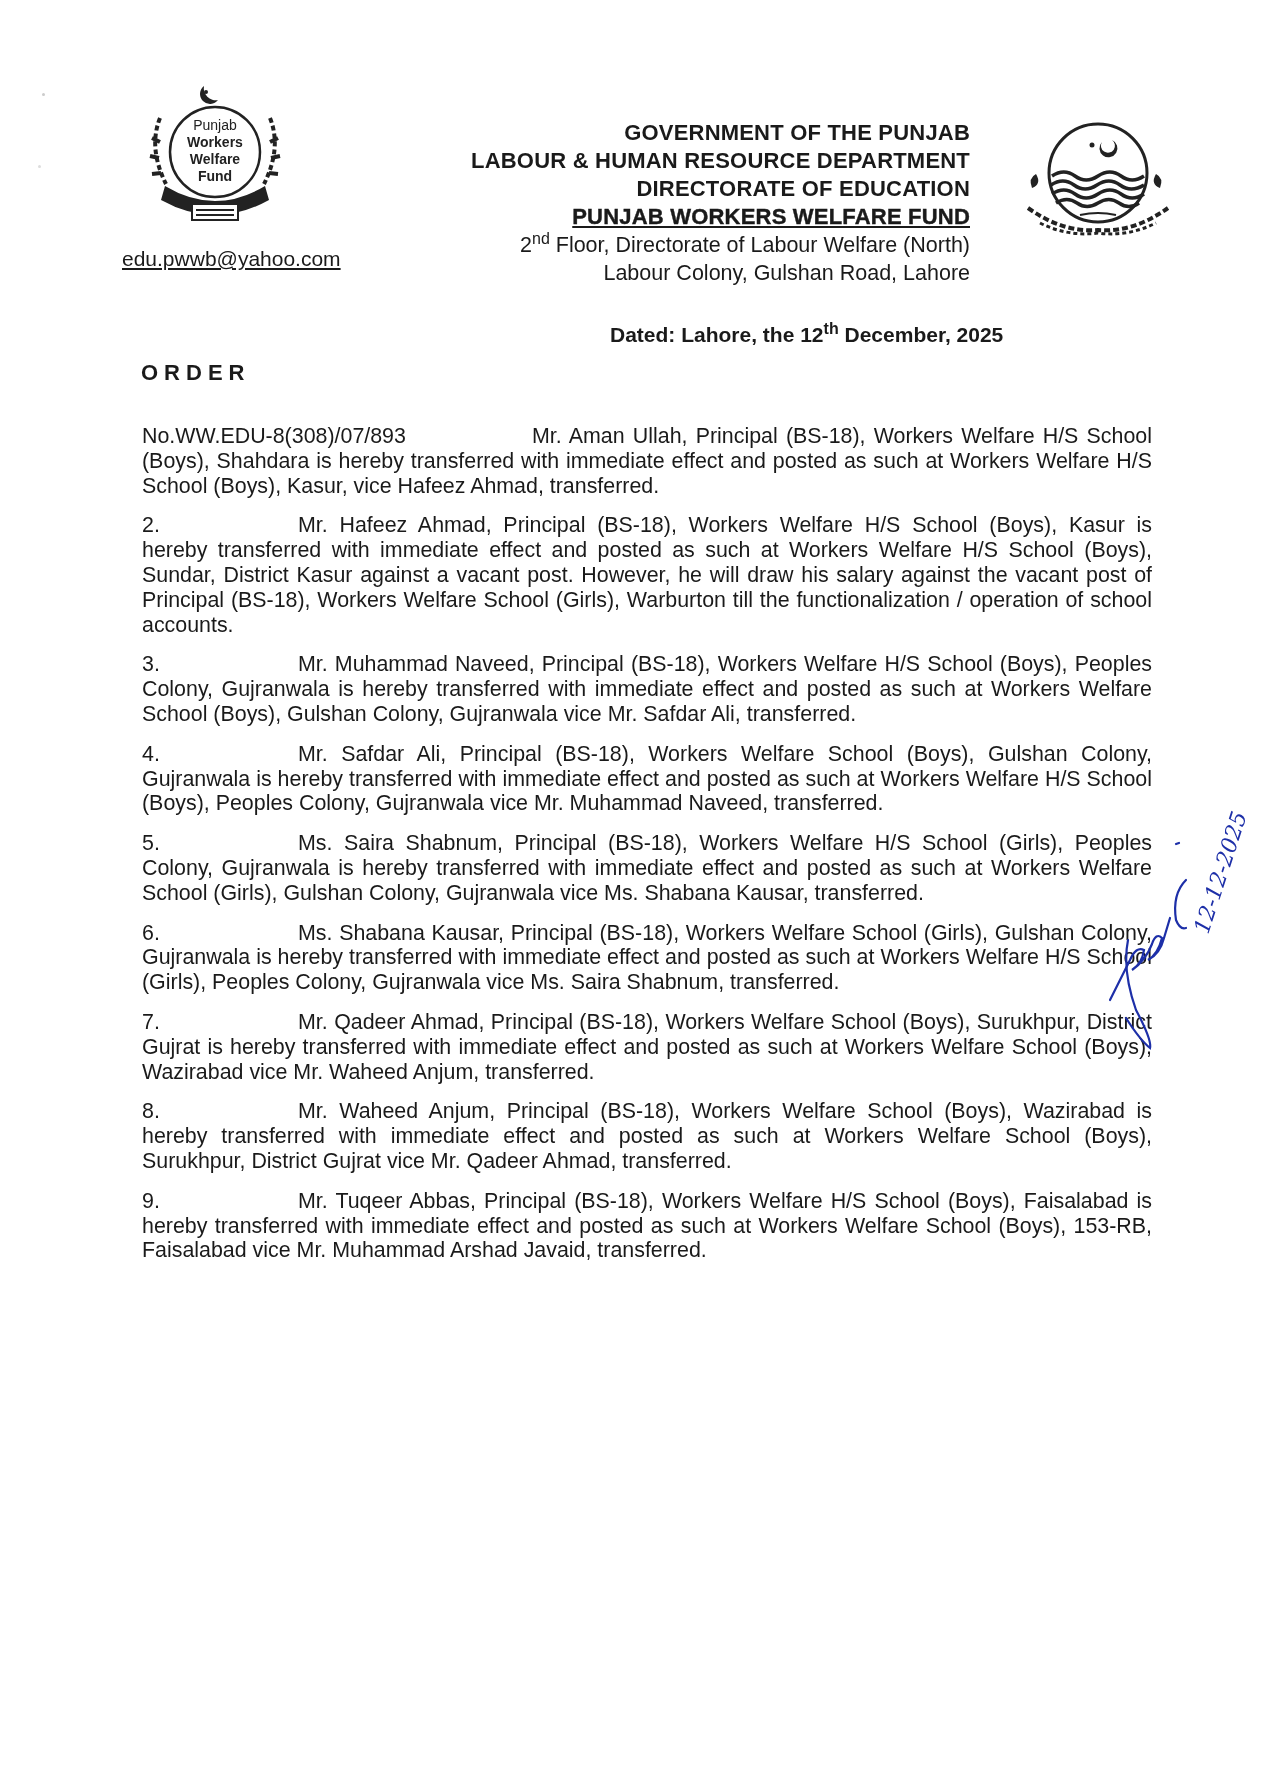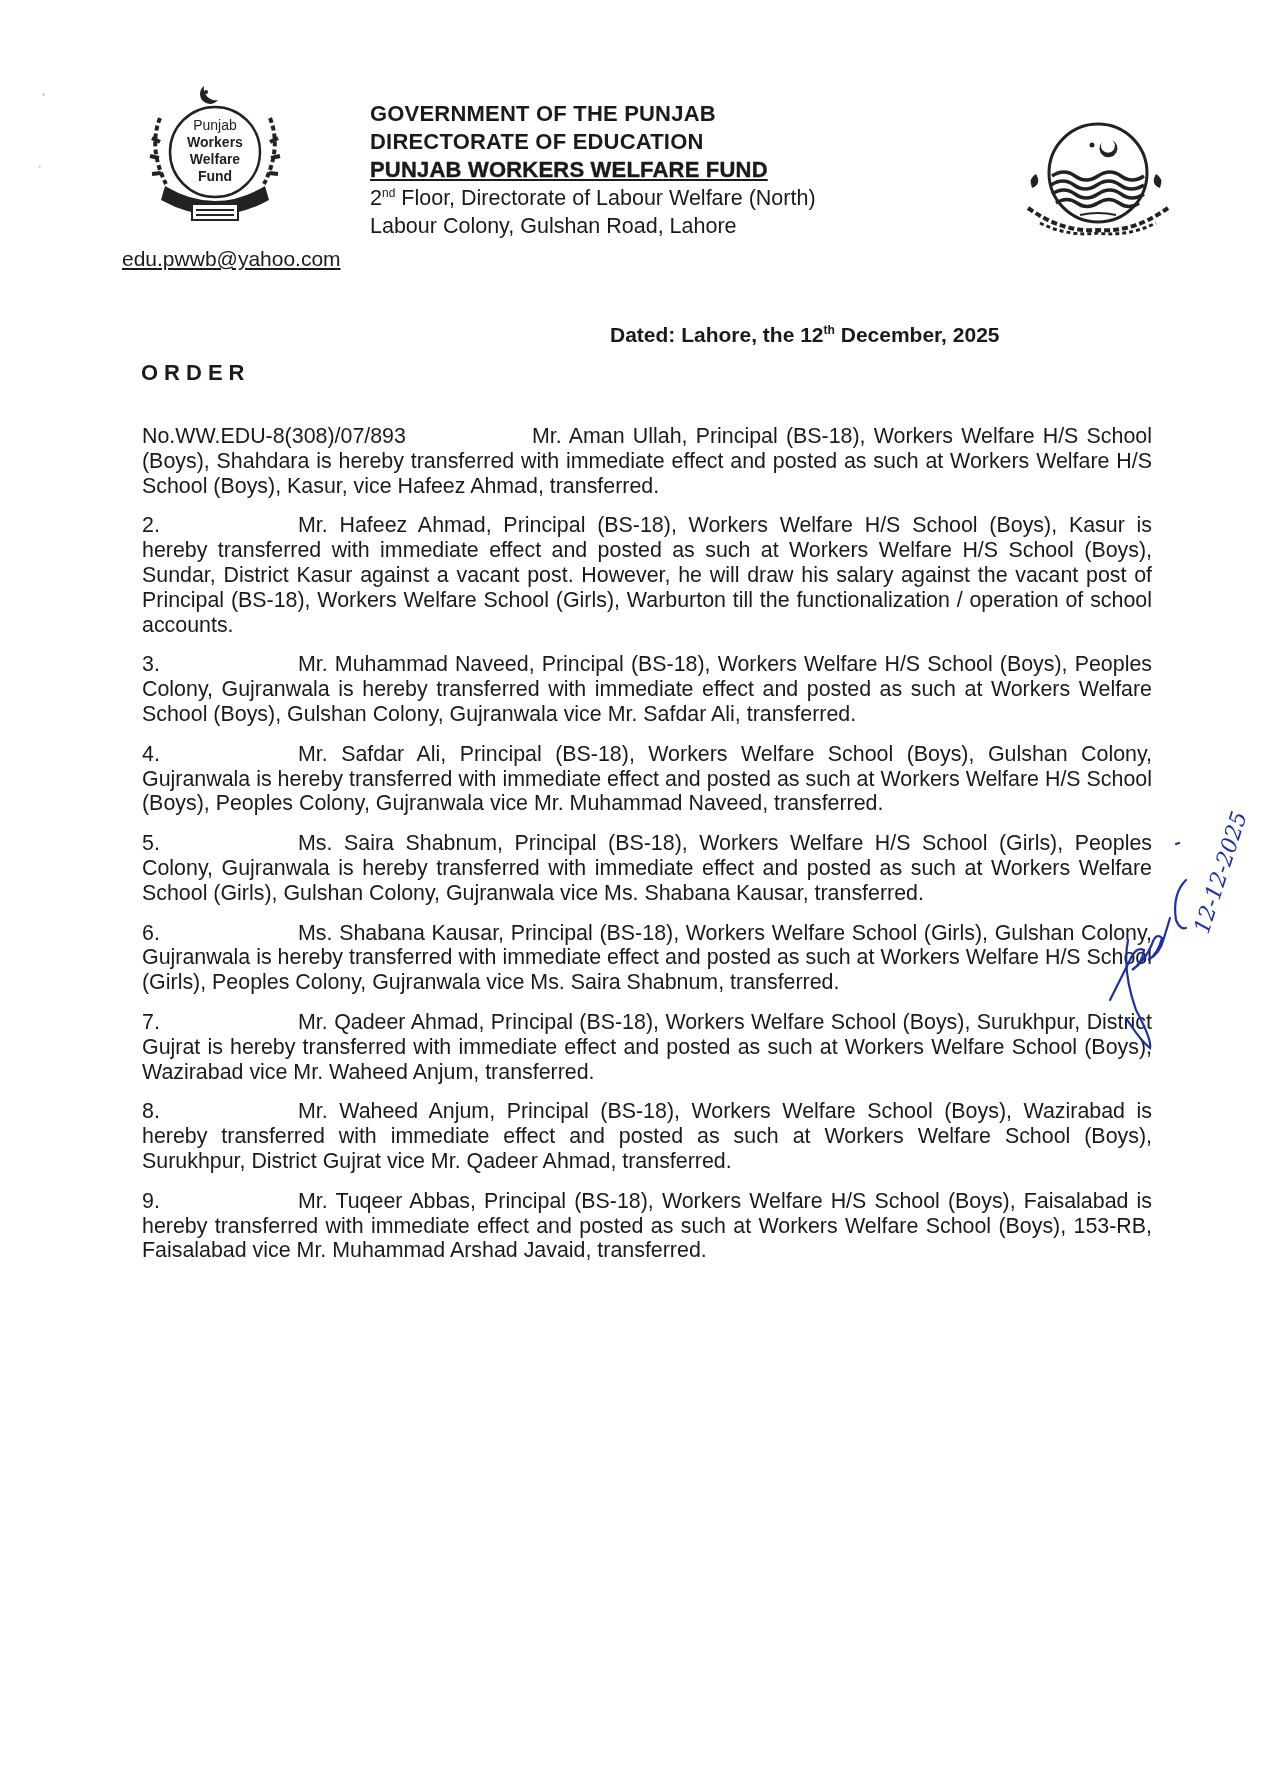--- a/index.html
+++ b/index.html
@@ -1,24 +1,24 @@
 <!DOCTYPE html>
 <html><head>
 <meta charset="utf-8">
 <style>
   html,body{margin:0;padding:0;background:#fff;}
   body{width:1271px;height:1787px;position:relative;overflow:hidden;font-family:"Liberation Sans",sans-serif;color:#1a1a1a;}
   .logo-left{position:absolute;left:130px;top:78px;width:170px;height:160px;}
   .logo-right{position:absolute;left:1010px;top:118px;width:175px;height:130px;}
   .email{position:absolute;left:122px;top:247px;font-size:21px;text-decoration:underline;}
-  .header{position:absolute;left:370px;top:100px;width:600px;text-align:left;}
+  .header{position:absolute;left:370px;top:119px;width:600px;text-align:right;}
   .header .l{font-size:22px;font-weight:bold;line-height:28px;letter-spacing:0.2px;}
   .header .u{text-decoration:underline;font-weight:bold;-webkit-text-stroke:0.4px #1a1a1a;}
   .header .a{font-size:21.5px;line-height:28px;}
-  sup{font-size:12px;line-height:0;vertical-align:super;}
+  sup{font-size:16px;line-height:0;vertical-align:super;}
   .date{position:absolute;left:610px;top:323px;font-size:21px;font-weight:bold;}
   .order{position:absolute;left:141px;top:360px;font-size:22px;font-weight:bold;letter-spacing:6px;}
   .body{position:absolute;left:142px;top:424px;width:1010px;font-size:21.4px;line-height:24.8px;}
   .para{text-align:justify;margin:0 0 15px 0;}
   .num{display:inline-block;width:156px;}
   .ref{display:inline-block;width:390px;}
   b{font-weight:normal;}
   .sig{position:absolute;left:1090px;top:770px;width:181px;height:320px;}
   .dot{position:absolute;left:42px;top:93px;width:3px;height:3px;border-radius:50%;background:#ccc;}
   .dot2{position:absolute;left:38px;top:165px;width:3px;height:3px;border-radius:50%;background:#ddd;}
@@ -41,20 +41,21 @@
   <path d="M22 60 l8 4 M20 78 l9 2 M22 96 l9 -1 M148 60 l-8 4 M150 78 l-9 2 M148 96 l-9 -1" stroke="#222" stroke-width="4"></path>
   <path d="M35 108 q50 30 100 0 l4 14 q-54 30 -108 0z" fill="#222"></path>
   <rect x="62" y="126" width="46" height="16" fill="#fff" stroke="#222" stroke-width="2"></rect>
   <path d="M66 132 h38 M66 137 h38" stroke="#222" stroke-width="2"></path>
 </svg>
 
 <div class="email">edu.pwwb@yahoo.com</div>
 
 <div class="header">
   <div class="l">GOVERNMENT OF THE PUNJAB</div>
+  <div class="l">LABOUR &amp; HUMAN RESOURCE DEPARTMENT</div>
   <div class="l">DIRECTORATE OF EDUCATION</div>
   <div class="l u">PUNJAB WORKERS WELFARE FUND</div>
   <div class="a"><span>2</span><sup>nd</sup><span> Floor, Directorate of Labour Welfare (North)</span></div>
   <div class="a">Labour Colony, Gulshan Road, Lahore</div>
 </div>
 
 <svg class="logo-right" viewBox="0 0 175 130">
   <circle cx="88" cy="55" r="49" fill="none" stroke="#222" stroke-width="3"></circle>
   <path d="M92 24 a9 9 0 1 0 10 -2 a7 7 0 1 1 -10 2z" fill="#222"></path>
   <circle cx="82" cy="27" r="2.5" fill="#222"></circle>

